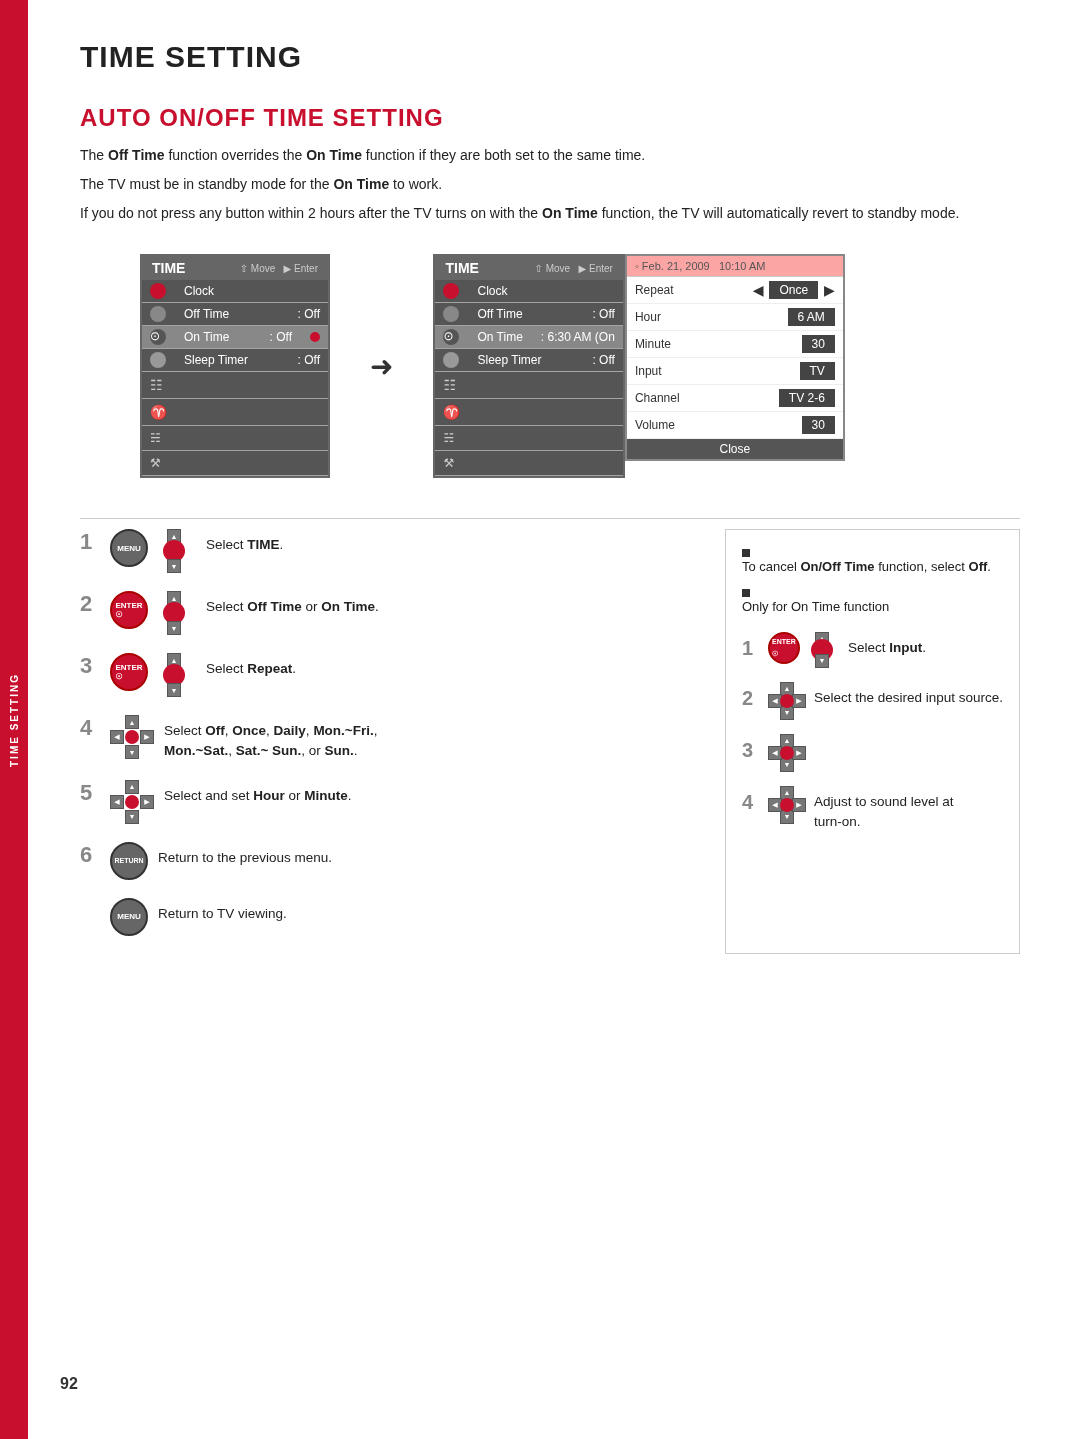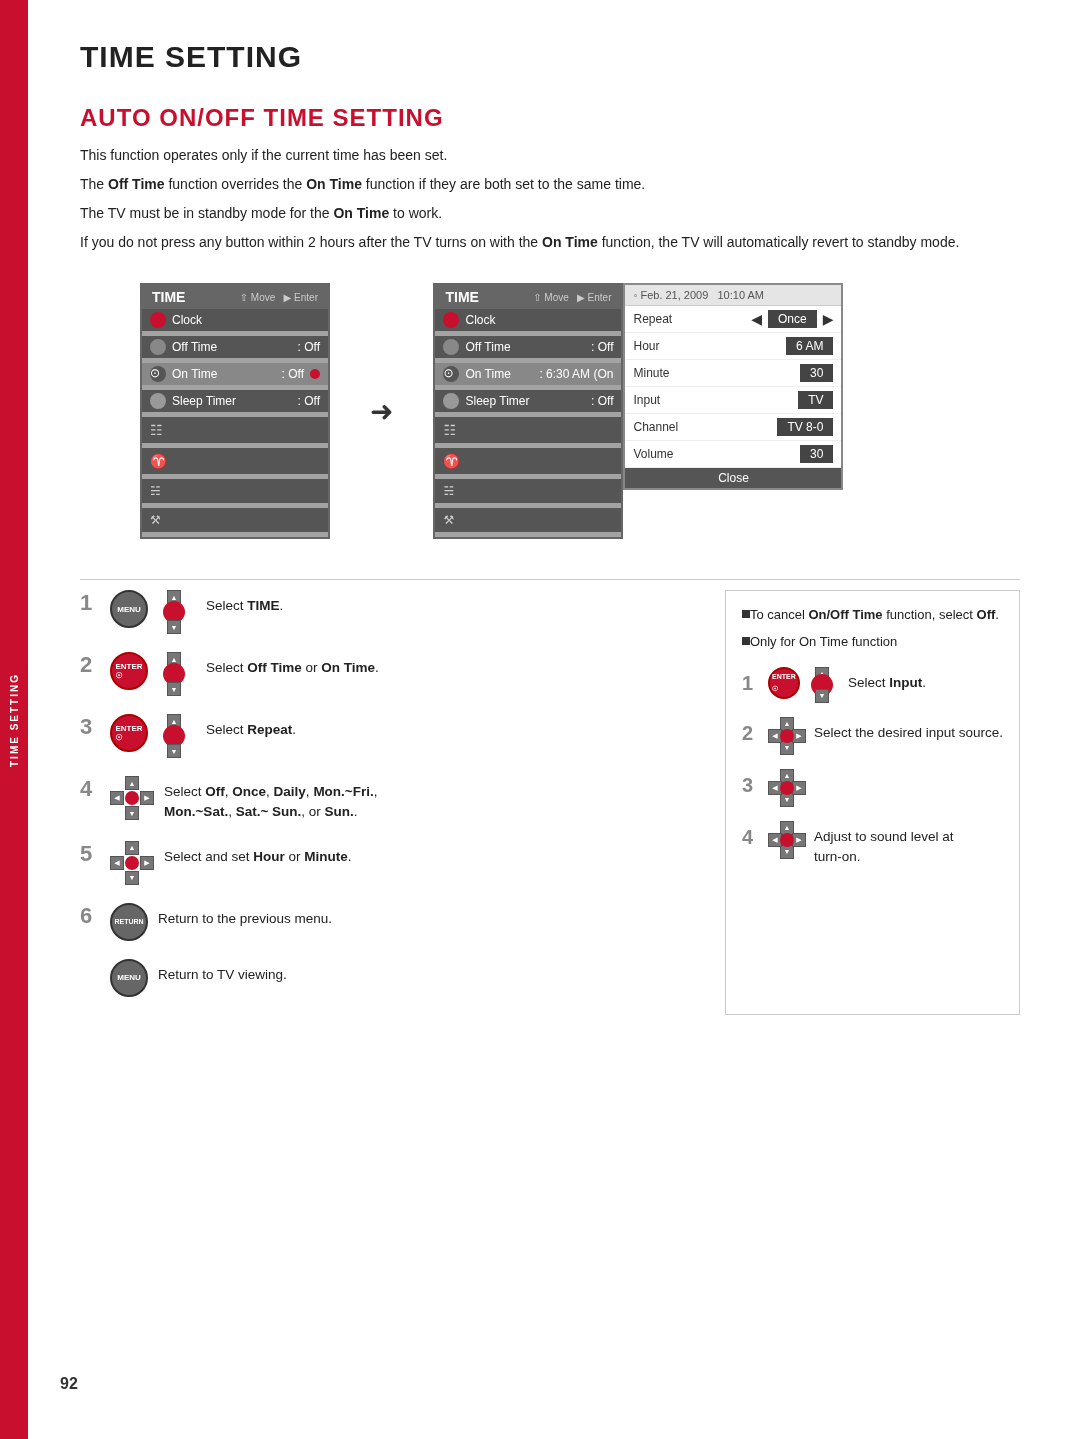--- a/index.html
+++ b/index.html
@@ -102,22 +102,22 @@
 
     .menu-box-header .nav-hint {
       font-size: 10px;
       color: #ccc;
     }
 
     .menu-row {
       display: flex;
       align-items: center;
       padding: 3px 8px;
-      border-bottom: 5px solid #a3a3a3;
-      gap: 6px;
+      border-bottom: 1px solid #a3a3a3;
+      gap: 18px;
     }
 
     .menu-row.highlight {
       background: #888;
     }
 
     .menu-row .icon-circle {
       width: 16px;
       height: 16px;
       border-radius: 50%;
@@ -157,21 +157,21 @@
 
     .panel-box {
       background: #fff;
       border: 2px solid #888;
       min-width: 220px;
       font-size: 12px;
       color: #222;
     }
 
     .panel-header {
-      background: #e5e5e5;
+      background: #fca5a5;
       padding: 4px 8px;
       font-size: 11px;
       color: #555;
       border-bottom: 1px solid #ccc;
     }
 
     .panel-row {
       display: flex;
       align-items: center;
       padding: 4px 8px;
@@ -277,20 +277,21 @@
     .note-box {
       border: 1px solid #ccc;
       padding: 14px 16px;
       font-size: 13px;
       line-height: 1.6;
     }
 
     .note-item {
       display: flex;
       margin-bottom: 6px;
+      flex-direction: column;
     }
 
     .note-bullet {
       width: 8px;
       height: 8px;
       background: #333;
       display: inline-block;
       margin-top: 5px;
       flex-shrink: 0;
     }
@@ -424,21 +425,20 @@
 
 <div class="left-bar">
   <span class="left-bar-text">TIME SETTING</span>
 </div>
 
 <h1 class="page-title">TIME SETTING</h1>
 
 <h2 class="section-title">AUTO ON/OFF TIME SETTING</h2>
 
 <div class="intro-section">
-  <p class="intro-text">This function operates only if the current time has been set.</p>
   <p class="intro-text">
     The <b>Off Time</b> function overrides the <b>On  Time</b> function if they are both set to the same time.
   </p>
   <p class="intro-text">
     The TV must be in standby mode for the <b>On  Time</b> to work.
   </p>
   <p class="intro-text">
     If you do not press any button within 2 hours after the TV turns on with the <b>On  Time</b> function, the TV will automatically revert to standby mode.
   </p>
 </div>
@@ -545,21 +545,21 @@
       <div class="panel-row">
         <span class="p-label">Minute</span>
         <span class="p-value dark">30</span>
       </div>
       <div class="panel-row">
         <span class="p-label">Input</span>
         <span class="p-value dark">TV</span>
       </div>
       <div class="panel-row">
         <span class="p-label">Channel</span>
-        <span class="p-value dark">TV 8-0</span>
+        <span class="p-value dark">TV 2-6</span>
       </div>
       <div class="panel-row">
         <span class="p-label">Volume</span>
         <span class="p-value dark">30</span>
       </div>
       <div class="panel-close">Close</div>
     </div>
   </div>
 </div>
 

